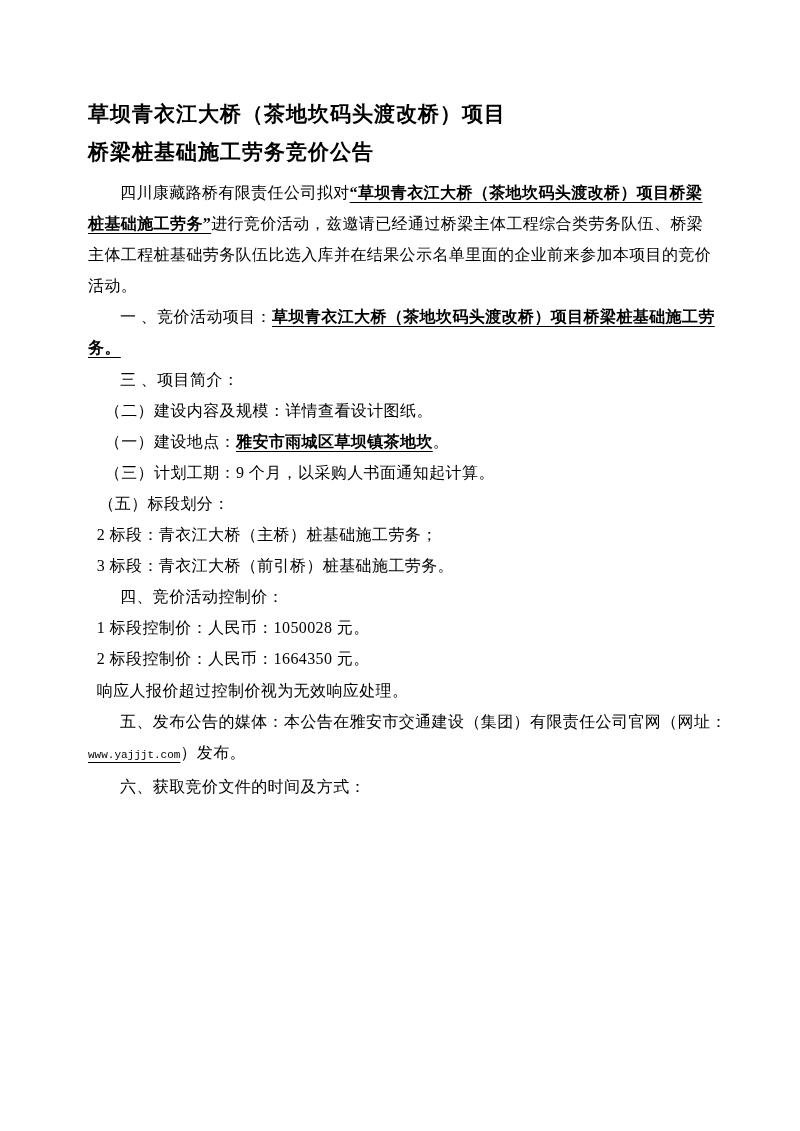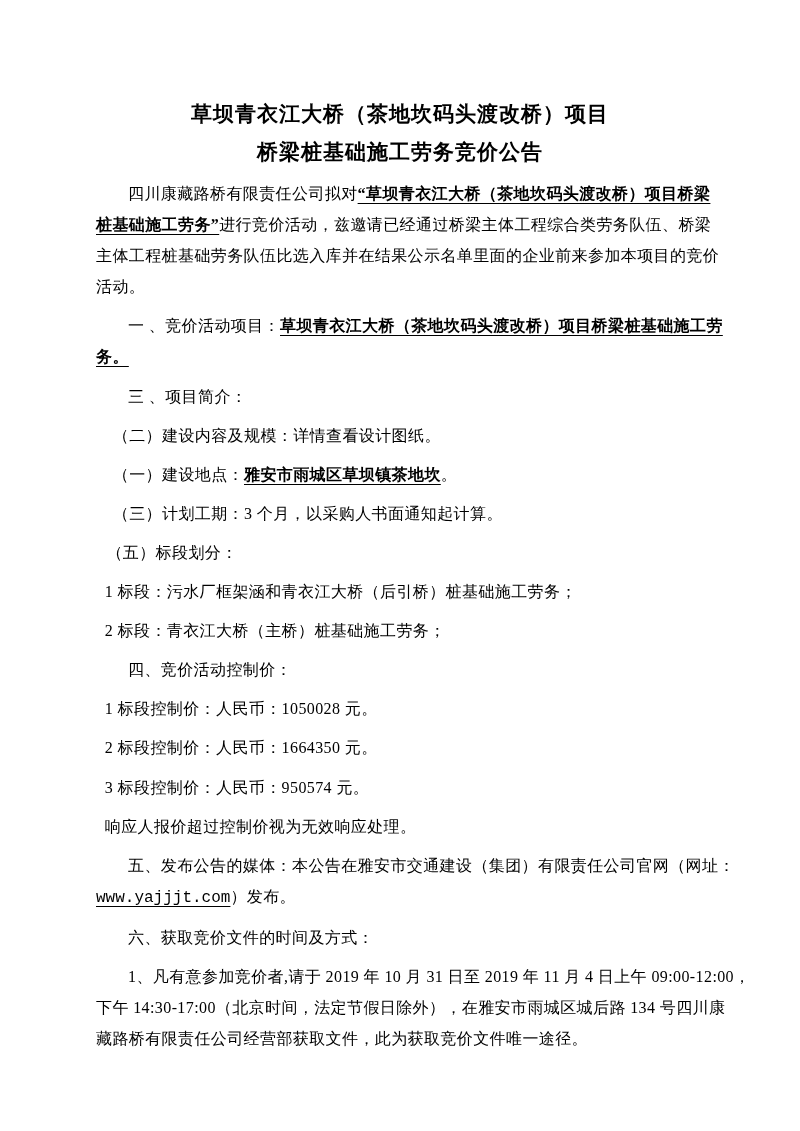--- a/index.html
+++ b/index.html
@@ -13,42 +13,42 @@
     box-sizing: border-box;
     width: 800px; height: 1131px;
     padding: 96px 88px 40px 88px;
     overflow: hidden;
     background: #ffffff;
   }
   .title {
     margin: 0;
     font-size: 21px;
     font-weight: 700;
-    text-align: center;
+    text-align: left;
     line-height: 36px;
     letter-spacing: 1px;
   }
   .subtitle { margin-top: 2px; }
   .content { margin-top: 7px; }
   .content p {
-    margin: 8px;
+    margin: 0;
     font-size: 16px;
     letter-spacing: 0.4px;
     line-height: 31.1px;
     white-space: nowrap;
   }
   .ind2   { text-indent: 2em; }
   .ind1   { text-indent: 1.05em; }
   .ind065 { text-indent: 0.65em; }
   .ind055 { text-indent: 0.55em; }
   .b  { font-weight: 400; }
   .bu { font-weight: 700; text-decoration: underline; text-underline-offset: 4px; }
   .mono {
     font-family: "Liberation Mono", "DejaVu Sans Mono", monospace;
-    font-size: 16px;
+    font-size: 11px;
     letter-spacing: 0;
     text-decoration: underline;
     text-underline-offset: 4px;
   }
 </style>
 </head>
 <body>
 
 <div class="page">
 
@@ -61,40 +61,38 @@
 
     <p class="ind2"><span class="b">一 、竞价活动项目：</span><span class="bu">草坝青衣江大桥（茶地坎码头渡改桥）项目桥梁桩基础施工劳</span><br><span class="bu">务。</span></p>
 
 
     <p class="ind2 b">三 、项目简介：</p>
 
     <p class="ind1">（二）建设内容及规模：详情查看设计图纸。</p>
 
     <p class="ind1"><span>（一）建设地点：</span><span class="bu">雅安市雨城区草坝镇茶地坎</span><span>。</span></p>
 
-    <p class="ind1">（三）计划工期：3 个月，以采购人书面通知起计算。</p>
+    <p class="ind1">（三）计划工期：9 个月，以采购人书面通知起计算。</p>
 
 
     <p class="ind065">（五）标段划分：</p>
 
-    <p class="ind055">1 标段：污水厂框架涵和青衣江大桥（后引桥）桩基础施工劳务；</p>
 
     <p class="ind055">2 标段：青衣江大桥（主桥）桩基础施工劳务；</p>
 
+    <p class="ind055">3 标段：青衣江大桥（前引桥）桩基础施工劳务。</p>
 
     <p class="ind2">四、竞价活动控制价：</p>
 
     <p class="ind055">1 标段控制价：人民币：1050028 元。</p>
 
     <p class="ind055">2 标段控制价：人民币：1664350 元。</p>
 
-    <p class="ind055">3 标段控制价：人民币：950574 元。</p>
 
     <p class="ind055">响应人报价超过控制价视为无效响应处理。</p>
 
     <p class="ind2"><span class="b">五、发布公告的媒体：</span><span>本公告在雅安市交通建设（集团）有限责任公司官网（网址：</span><br><span class="mono">www.yajjjt.com</span><span>）发布。</span></p>
 
     <p class="ind2 b">六、获取竞价文件的时间及方式：</p>
 
-    <p class="ind2"><span>1、凡有意参加竞价者,请于 2019 年 10 月 31 日至 2019 年 11 月 4 日上午 09:00-12:00，</span><br><span>下午 14:30-17:00（北京时间，法定节假日除外），在雅安市雨城区城后路 134 号四川康</span><br><span>藏路桥有限责任公司经营部获取文件，此为获取竞价文件唯一途径。</span></p>
 
   </div>
 </div>
 
 </body></html>

